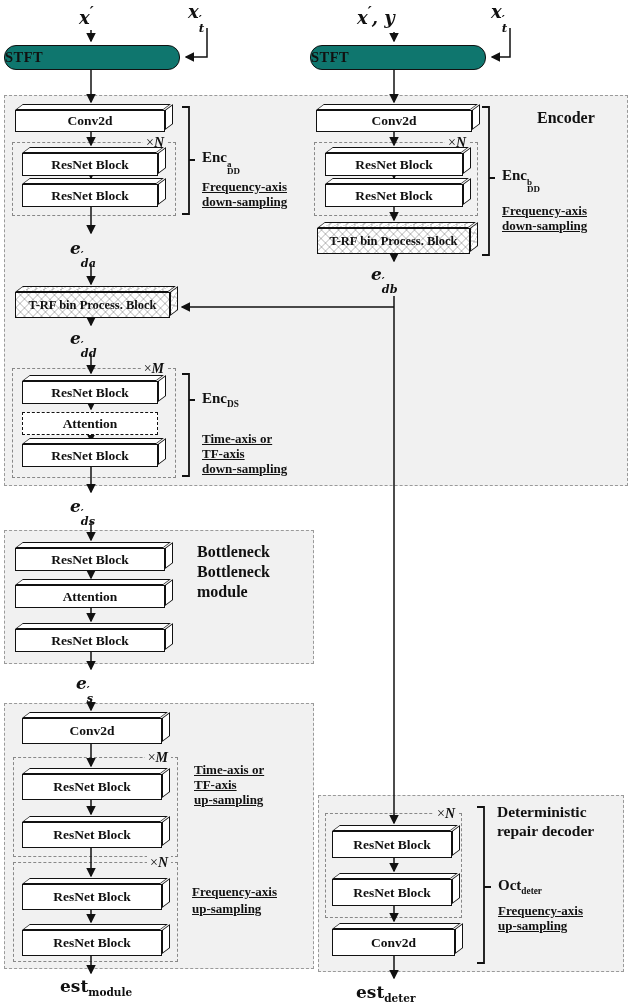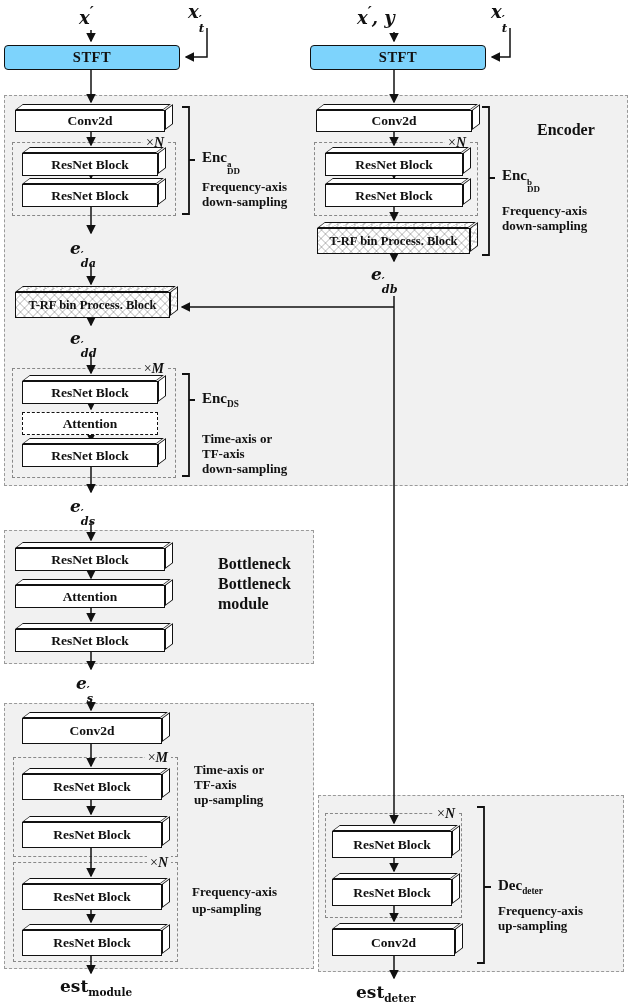--- a/index.html
+++ b/index.html
@@ -21,26 +21,26 @@
       transform:skewX(-53deg);transform-origin:bottom left;}
   .b3::after{content:"";position:absolute;right:-9px;top:-1px;width:8px;height:100%;
       background:#fff;border:1.5px solid #111;box-sizing:border-box;
       transform:skewY(-37deg);transform-origin:top left;}
   .b3.flat::before,.b3.flat::after{display:none;}
   .b3.dash{border-style:dashed;border-width:1.6px;}
   .hatch, .hatch::before, .hatch::after{
       background-color:#fff;
       background-image:repeating-linear-gradient(45deg,rgba(0,0,0,.14) 0 1.4px,transparent 1.4px 6px),
                        repeating-linear-gradient(-45deg,rgba(0,0,0,.14) 0 1.4px,transparent 1.4px 6px);font-family:Liberation Serif, serif;}
-  .rbox{position:absolute;background:#7dd3fc;border:1.6px solid #111;border-radius:4px;
-      box-sizing:border-box;display:flex;align-items:center;justify-content:center;
+  .rbox{position:absolute;background:#0f766e;border:1.6px solid #111;border-radius:12px;
+      box-sizing:border-box;display:flex;align-items:center;justify-content:flex-start;
       font:bold 14.5px "Liberation Serif",serif;letter-spacing:.5px;}
   
-  .note{position:absolute;font:bold 13px "Liberation Serif",serif;line-height:15px;white-space:nowrap;}
-  .sect{position:absolute;font:bold 16px "Liberation Serif",serif;line-height:20px;white-space:nowrap;margin-top:12px;}
+  .note{position:absolute;font:bold 13px "Liberation Serif",serif;line-height:15px;white-space:nowrap;text-decoration:underline;}
+  .sect{position:absolute;font:bold 16px "Liberation Serif",serif;line-height:20px;white-space:nowrap;}
   .enclbl{position:absolute;font:bold 15px "Liberation Serif",serif;white-space:nowrap;}
   .io{position:absolute;font:bold italic 17px "DejaVu Serif","Liberation Serif",serif;white-space:nowrap;}
   .io.big{font-size:18px;}
   .stk{display:inline-flex;flex-direction:column;align-items:flex-start;
        font-size:0.66em;line-height:0.72em;vertical-align:-0.45em;}
   .stk .sp{font-style:normal;}
   .stk2{display:inline-flex;flex-direction:column;align-items:flex-start;
        font-size:0.6em;line-height:0.8em;vertical-align:-0.5em;font-style:normal;}
   sub{font-size:0.62em;}
   svg{position:absolute;left:0;top:0;pointer-events:none;}
@@ -226,21 +226,21 @@
 
   <div class="b3" style="left:15px;top:548px;width:150px;height:23px">
       <span>ResNet Block</span>
     </div>
   <div class="b3" style="left:15px;top:585px;width:150px;height:23px">
       <span>Attention</span>
     </div>
   <div class="b3" style="left:15px;top:629px;width:150px;height:23px">
       <span>ResNet Block</span>
     </div>
-  <div class="sect" style="left:218px;top:542px"><span>Bottleneck</span><br><span>Bottleneck</span><br><span>module</span></div>
+  <div class="sect" style="left:197px;top:542px"><span>Bottleneck</span><br><span>Bottleneck</span><br><span>module</span></div>
 
   <div class="io" style="left:76px;top:673px"><span>e</span><span class="stk">
         <span class="sp">′</span>
         <span>s</span>
       </span></div>
 
   <div class="b3" style="left:22px;top:718px;width:140px;height:26px">
       <span>Conv2d</span>
     </div>
   <div class="b3" style="left:22px;top:774px;width:140px;height:26px">
@@ -262,18 +262,19 @@
 
   <div class="b3" style="left:332px;top:831px;width:120px;height:27px">
       <span>ResNet Block</span>
     </div>
   <div class="b3" style="left:332px;top:879px;width:120px;height:27px">
       <span>ResNet Block</span>
     </div>
   <div class="b3" style="left:332px;top:929px;width:123px;height:27px">
       <span>Conv2d</span>
     </div>
-  <div class="enclbl" style="left:498px;top:877px"><span>Dec</span><sub>deter</sub></div>
+  <div class="sect" style="left:497px;top:802px;font-size:15.5px;line-height:19px"><span>Deterministic</span><br><span>repair decoder</span></div>
+  <div class="enclbl" style="left:498px;top:877px"><span>Oct</span><sub>deter</sub></div>
   <div class="note" style="left:498px;top:903px"><span>Frequency-axis</span><br><span>up-sampling</span></div>
 
   <div class="io" style="left:356px;top:982px;font-style:normal"><span>est</span><sub>deter</sub></div>
 
 </div>
 
 </body></html>

